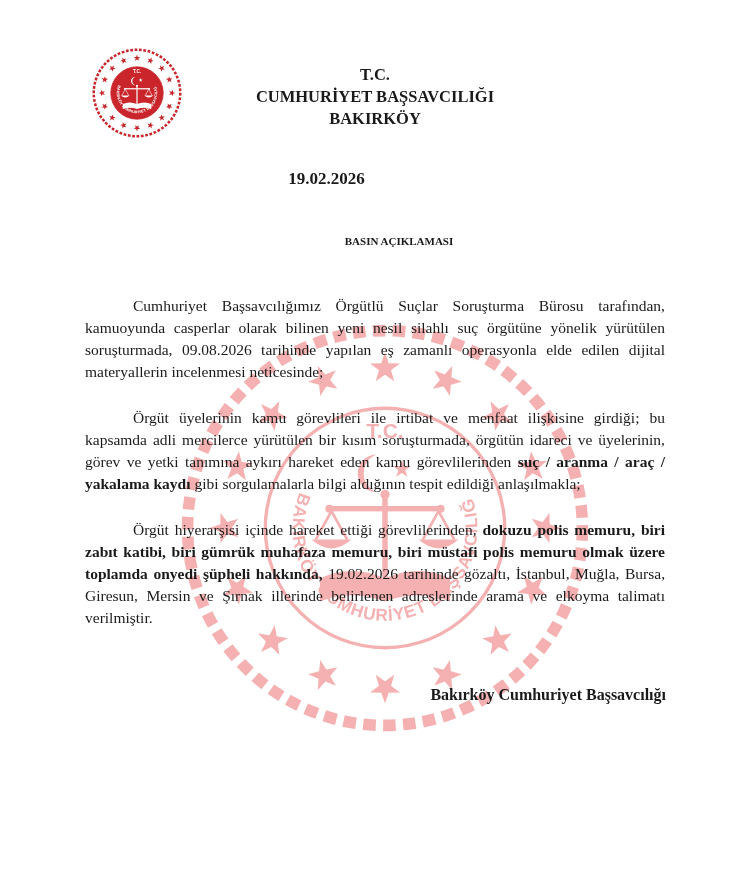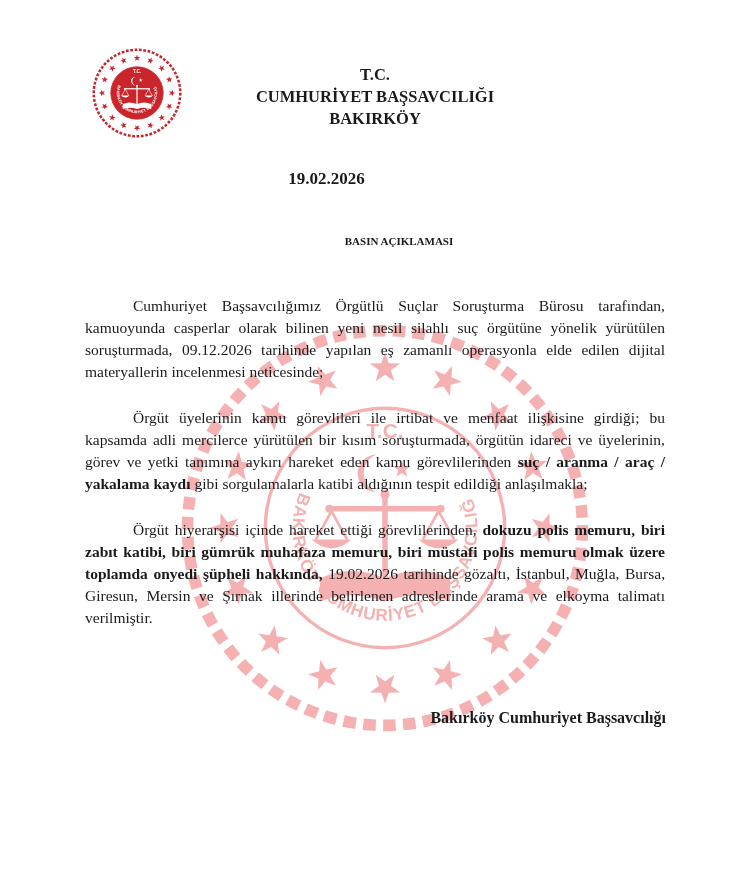--- a/index.html
+++ b/index.html
@@ -56,21 +56,21 @@
     font-weight:bold; font-size:11px; line-height:22px;margin-left:48px;
   }
   .body-text {
     margin:43px 85px 0 85px;
     font-size:15.5px; line-height:22px;
     text-align:justify;
   }
   .body-text p { margin:0 0 24px 0; text-indent:48px; }
   .body-text p:last-child { margin-bottom:0; }
   .signature-row {
-    margin-top:78px; padding-right:84px; text-align:right;
+    margin-top:55px; padding-right:84px; text-align:right;
     font-weight:bold; font-size:16px; line-height:22px;
   }
 </style>
 </head>
 <body>
 
 <svg class="defs-holder" aria-hidden="true">
   <defs>
     <polygon id="star-shape" points="0,-8 1.88,-2.59 7.61,-2.47 3.04,0.99 4.7,6.47 0,3.2 -4.7,6.47 -3.04,0.99 -7.61,-2.47 -1.88,-2.59"></polygon>
     <path id="emb-curve" d="M 58.7,85 A 44,44 0 1 0 141.3,85" fill="none"></path>
@@ -132,21 +132,21 @@
       <div>T.C.</div>
       <div>CUMHURİYET BAŞSAVCILIĞI</div>
       <div>BAKIRKÖY</div>
     </div>
 
     <div class="date-row">19.02.2026</div>
 
     <div class="title-row">BASIN AÇIKLAMASI</div>
 
     <div class="body-text">
-        <p><span>Cumhuriyet Başsavcılığımız Örgütlü Suçlar Soruşturma Bürosu tarafından, kamuoyunda casperlar olarak bilinen yeni nesil silahlı suç örgütüne yönelik yürütülen soruşturmada, 09.12.2026 tarihinde yapılan eş zamanlı operasyonla elde edilen dijital materyallerin incelenmesi neticesinde;</span></p>
-        <p><span>Örgüt üyelerinin kamu görevlileri ile irtibat ve menfaat ilişkisine girdiği; bu kapsamda adli mercilerce yürütülen bir kısım soruşturmada, örgütün idareci ve üyelerinin, görev ve yetki tanımına aykırı hareket eden kamu görevlilerinden </span><b>suç / aranma / araç / yakalama kaydı</b><span> gibi sorgulamalarla katibi aldığının tespit edildiği anlaşılmakla;</span></p>
+        <p><span>Cumhuriyet Başsavcılığımız Örgütlü Suçlar Soruşturma Bürosu tarafından, kamuoyunda casperlar olarak bilinen yeni nesil silahlı suç örgütüne yönelik yürütülen soruşturmada, 09.08.2026 tarihinde yapılan eş zamanlı operasyonla elde edilen dijital materyallerin incelenmesi neticesinde;</span></p>
+        <p><span>Örgüt üyelerinin kamu görevlileri ile irtibat ve menfaat ilişkisine girdiği; bu kapsamda adli mercilerce yürütülen bir kısım soruşturmada, örgütün idareci ve üyelerinin, görev ve yetki tanımına aykırı hareket eden kamu görevlilerinden </span><b>suç / aranma / araç / yakalama kaydı</b><span> gibi sorgulamalarla bilgi aldığının tespit edildiği anlaşılmakla;</span></p>
         <p><span>Örgüt hiyerarşisi içinde hareket ettiği görevlilerinden, </span><b>dokuzu polis memuru, biri zabıt katibi, biri gümrük muhafaza memuru, biri müstafi polis memuru olmak üzere toplamda onyedi şüpheli hakkında,</b><span> 19.02.2026 tarihinde gözaltı, İstanbul, Muğla, Bursa, Giresun, Mersin ve Şırnak illerinde belirlenen adreslerinde arama ve elkoyma talimatı verilmiştir.</span></p>
       </div>
 
     <div class="signature-row">Bakırköy Cumhuriyet Başsavcılığı</div>
 
   </div>
 </div>
 
 </body></html>

